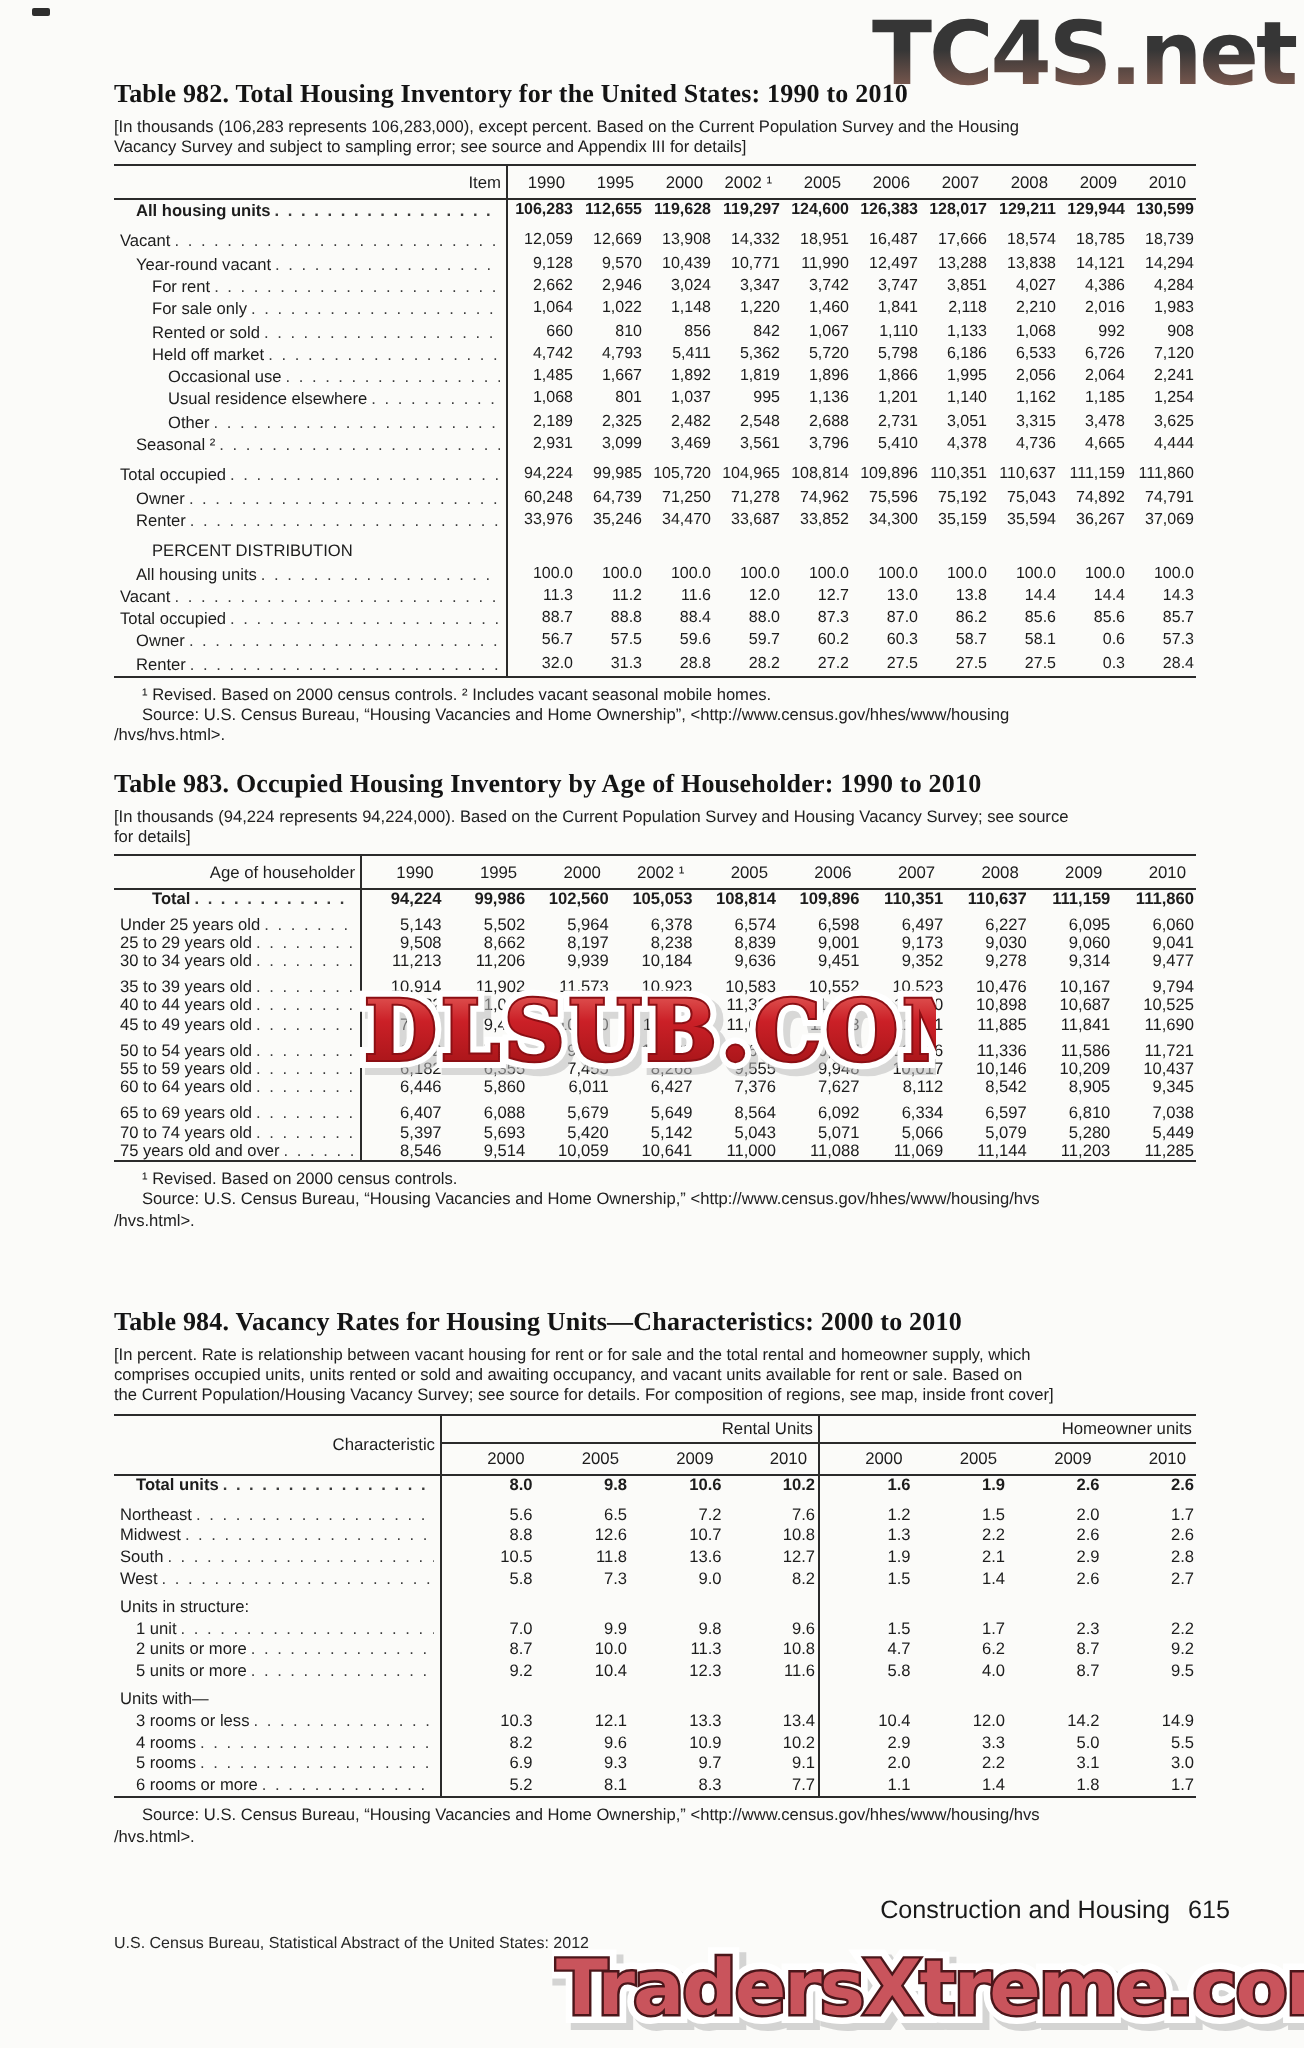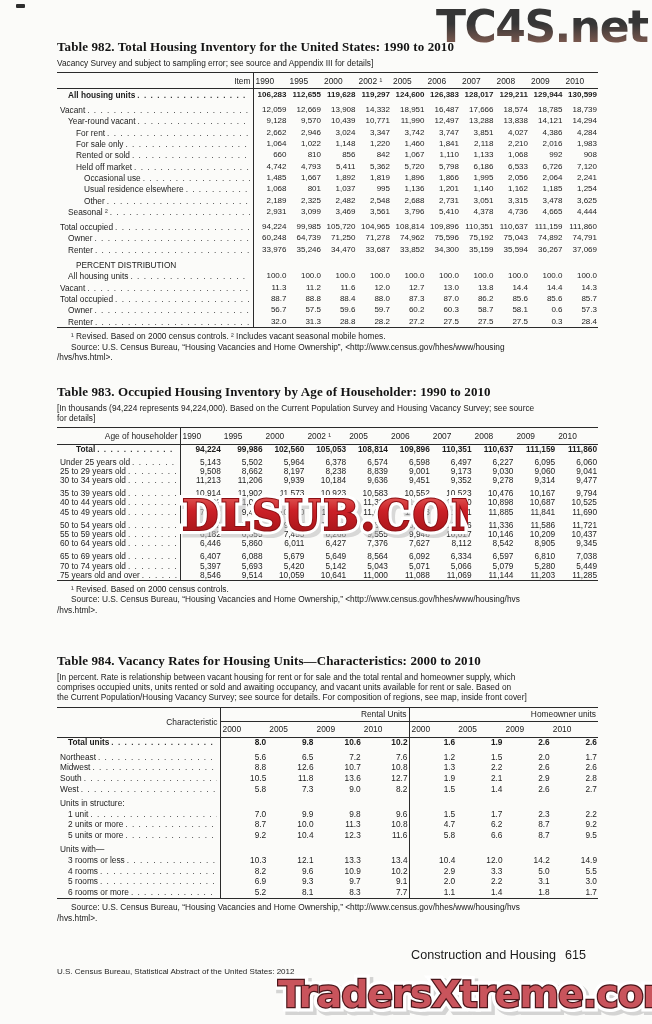--- a/index.html
+++ b/index.html
@@ -13,21 +13,21 @@
   #sec984{top:652px}
 
   .title{font-family:"Liberation Serif",serif;font-weight:bold;font-size:13px;line-height:17px;letter-spacing:.1px;margin:0 0 3px 0;color:#141414}
   .note{font-size:8.3px;line-height:10.2px;color:#202020}
 
   table.t{border-collapse:collapse;table-layout:fixed;width:100%;margin-top:4px;
           border-top:1.2px solid #2b2b2b;border-bottom:1.4px solid #2b2b2b}
   table.t thead{border-bottom:1.1px solid #2b2b2b}
   th{font-weight:normal;font-size:8.4px;padding:2.6px 2px;vertical-align:middle}
   th.stub{text-align:right}
-  th.num{text-align:left;padding-right:5px}
+  th.num{text-align:right;padding-right:5px}
   th.grp{text-align:right;border-bottom:1px solid #2b2b2b;padding:1.6px 2px}
   td{font-size:8.3px;vertical-align:bottom}
   td.num{text-align:right;white-space:nowrap;padding-right:1px}
   td.stub{overflow:hidden;padding-right:3px}
   .lab{display:flex;align-items:flex-end;white-space:nowrap;overflow:hidden}
   .ldr{flex:1;overflow:hidden;white-space:nowrap;letter-spacing:1px;color:#3a3a3a;margin-left:2px}
   .b{font-weight:bold}
   .ind0{padding-left:2px}.ind1{padding-left:10px}.ind2{padding-left:18px}.ind3{padding-left:26px}
 
   .t982 col.colstub{width:196px}
@@ -41,38 +41,39 @@
   .t982 td.num{font-size:8px}
   .t983 td{line-height:9px;padding-top:.2px;padding-bottom:.2px}
   .t984 td{line-height:9.7px;padding-top:.5px;padding-bottom:.5px}
   .t982 tr.grp > td{padding-top:4.5px}
   .t983 tr.grp > td{padding-top:3.6px}
   .t984 tr.grp > td{padding-top:4px}
 
   .fn{font-size:8.3px;line-height:10.3px;margin-top:3px;color:#202020}
   .fni{padding-left:14px}
 
-  .foot-right{position:absolute;top:948px;right:66px;font-size:12.6px;color:#1a1a1a}
+  .foot-right{position:absolute;top:948px;right:37px;font-size:12.6px;color:#1a1a1a}
   .foot-right .pageno{margin-left:9px}
   .foot-left{position:absolute;top:967px;left:57px;font-size:8px;color:#262626}
 
   .wm{position:absolute;pointer-events:none}
   #wm-top{top:0;left:436px}
   #wm-mid{top:490px;left:176px}
   #wm-bot{top:968px;left:276px}
 </style>
 </head>
 <body>
 
 <div class="page">
   <div class="speck"></div>
 
   <section class="sec" id="sec982">
     <h2 class="title">Table 982. Total Housing Inventory for the United States: 1990 to 2010</h2>
     <div class="note">
+      <div>[In thousands (106,283 represents 106,283,000), except percent. Based on the Current Population Survey and the Housing</div>
       <div>Vacancy Survey and subject to sampling error; see source and Appendix III for details]</div>
     </div>
     <table class="t t982">
         <colgroup>
           <col class="colstub">
           <col>
           <col>
           <col>
           <col>
           <col>
@@ -914,21 +915,21 @@
               <div class="lab ind1">
                 <span>5 units or more</span>
                 <span class="ldr"> . . . . . . . . . . . . . . . . . . . . . . . . . . . . . . . . . . . . . . . . . . . . . . . . . . . . . . . . . . . . . . . . . . . . . .</span>
               </div>
             </td>
             <td class="num">9.2</td>
             <td class="num">10.4</td>
             <td class="num">12.3</td>
             <td class="num">11.6</td>
             <td class="num">5.8</td>
-            <td class="num">6.6</td>
+            <td class="num">4.0</td>
             <td class="num">8.7</td>
             <td class="num">9.5</td>
           </tr>
           <tr class="grp">
             <td class="stub">
               <div class="lab ind0">
                 <span>Units with—</span>
               </div>
             </td>
             <td class="num"></td>

